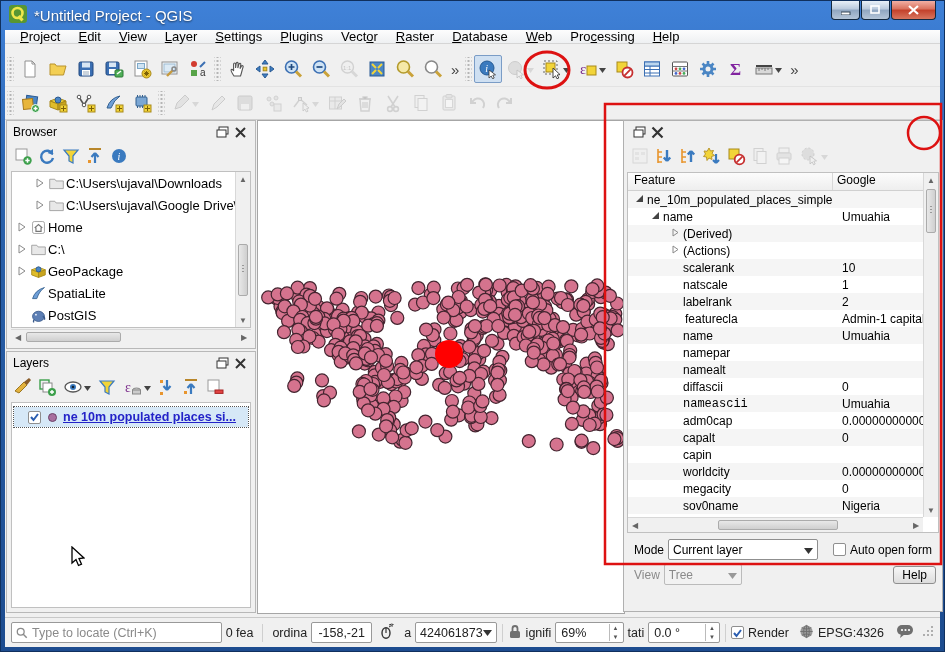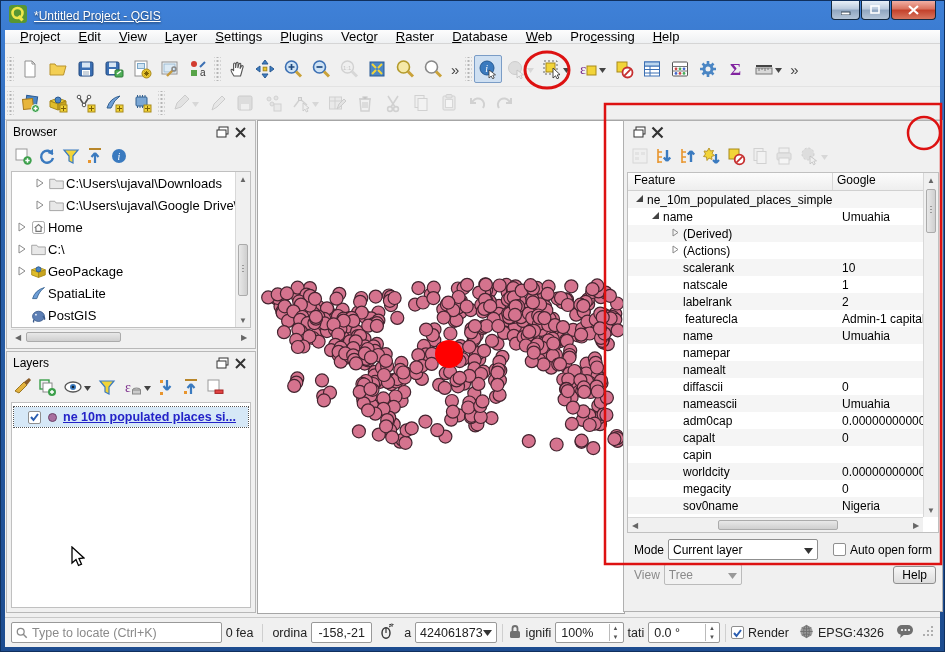--- a/index.html
+++ b/index.html
@@ -4,21 +4,21 @@
 <style>
   * { margin:0; padding:0; box-sizing:border-box; }
   html,body { width:945px; height:652px; overflow:hidden; }
   body { font-family:"Liberation Sans", sans-serif; font-size:12px; color:#000; }
   #win { position:absolute; inset:0; background:linear-gradient(180deg,#3f81d8,#2a62ad 30%,#1d4c8f); border:1px solid #10305e; }
   #content { position:absolute; left:4px; right:4px; top:29px; bottom:4px; background:#f0f0f0; }
 
   
   #titlebar { position:absolute; left:0; right:0; top:0; height:29px; display:flex; align-items:center; }
   #qgis-logo { margin-left:8px; }
-  #title-text { color:#fff; font-size:12px; margin-left:7px; text-shadow:0 1px 2px rgba(0,0,0,.6);text-decoration:underline; }
+  #title-text { color:#fff; font-size:15px; margin-left:7px; text-shadow:0 1px 2px rgba(0,0,0,.6); }
   #winbtns { position:absolute; right:8px; top:0; display:flex; }
   .wbtn { width:29px; height:19px; border:1px solid #12283f; border-top:none; border-radius:0 0 4px 4px; background:linear-gradient(180deg,#e8f0f8,#b9c9dc 45%,#8fa6c0 50%,#b4c5d8); display:flex; align-items:center; justify-content:center; margin-left:1px; }
   .wbtn.close { width:45px; background:linear-gradient(180deg,#f2b0a4,#d9705c 45%,#c2402a 50%,#d8765f); }
   .wbtn svg { display:block; }
 
   
   #menubar { position:absolute; left:0; right:0; top:0; height:14px; background:linear-gradient(180deg,#fdfdfd,#eef0f2); border-bottom:1px solid #d5d5d5; display:flex; align-items:center; padding-left:6px; }
   .menu-item { padding:2px 9px; font-size:13px; }
   .menu-item u { text-decoration:underline; }
 
@@ -1410,21 +1410,21 @@
                 <span class="id-label" style="margin-left: 3px;">namealt</span>
                 <span class="id-val"></span>
               </div>
               <div class="id-row">
                 <span class="id-exp" style="margin-left: 42px;"></span>
                 <span class="id-label" style="margin-left: 3px;">diffascii</span>
                 <span class="id-val">0</span>
               </div>
               <div class="id-row">
                 <span class="id-exp" style="margin-left: 42px;"></span>
-                <span class="id-label" style="margin-left: 3px;">nameascii</span>
+                <span class="id-label" style="margin-left: 3px; font-family: Liberation Mono, monospace;">nameascii</span>
                 <span class="id-val">Umuahia</span>
               </div>
               <div class="id-row">
                 <span class="id-exp" style="margin-left: 42px;"></span>
                 <span class="id-label" style="margin-left: 3px;">adm0cap</span>
                 <span class="id-val">0.00000000000</span>
               </div>
               <div class="id-row">
                 <span class="id-exp" style="margin-left: 42px;"></span>
                 <span class="id-label" style="margin-left: 3px;">capalt</span>
@@ -1525,21 +1525,21 @@
       </span>
       <span class="sb-sep"></span>
       <span>
         <svg width="14" height="15" viewBox="0 0 14 15">
             <rect x="2" y="7" width="10" height="7" rx="1.5" fill="#6f6f6f"></rect>
             <path d="M4.5 7 V4.5 a2.5 2.5 0 0 1 5 0 V7" fill="none" stroke="#6f6f6f" stroke-width="1.8"></path>
           </svg>
       </span>
       <span class="sb-label">ignifi</span>
       <span class="field spin" style="width:72px;">
-        <span>100%</span>
+        <span>69%</span>
         <span class="ud">
             <span>▲</span>
             <span>▼</span>
           </span>
       </span>
       <span class="sb-label">tati</span>
       <span class="field spin" style="width:76px;">
         <span>0.0 °</span>
         <span class="ud">
             <span>▲</span>

